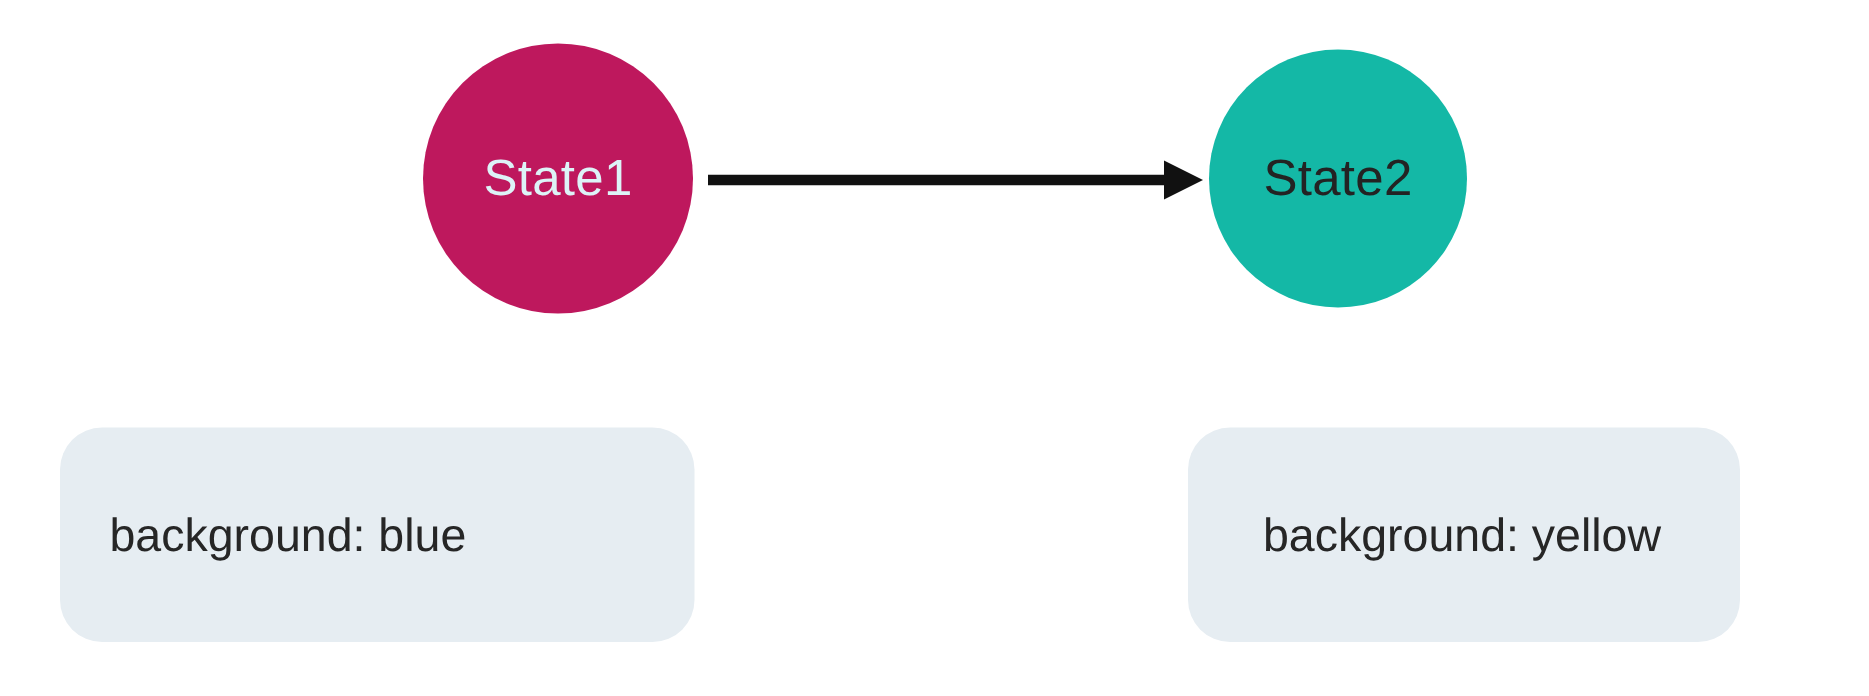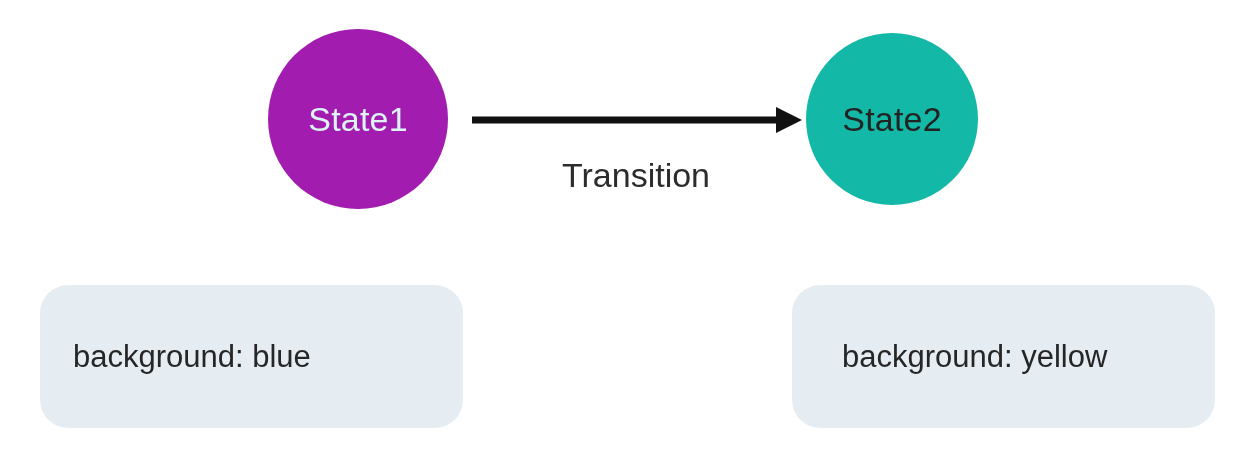--- a/index.html
+++ b/index.html
@@ -31,25 +31,25 @@
     box-sizing: border-box;
   }
   .state-node .state-label {
     font-size: 34px;
     letter-spacing: 0.2px;
     line-height: 1;
     white-space: nowrap;
   }
 
   #state1-node {
-    left: 268px;
+    left: 282px;
     top: 29px;
     width: 180px;
     height: 180px;
-    background: #a21caf;
+    background: #be185d;
     text-align: center;
   }
   #state1-node .state-label {
     color: #DDF3F7;
   }
 
   #state2-node {
     left: 806px;
     top: 33px;
     width: 172px;
@@ -99,21 +99,21 @@
   }
 
   #annotation-left {
     left: 40px;
     width: 423px;
     justify-content: flex-start;
     padding-left: 33px;
   }
   #annotation-right {
     left: 792px;
-    width: 423px;
+    width: 368px;
     justify-content: flex-start;
     padding-left: 50px;
   }
 </style>
 </head>
 <body>
 
 <div class="canvas">
 
   <div class="state-node" id="state1-node">
@@ -122,21 +122,20 @@
 
   <div class="state-node" id="state2-node">
     <span class="state-label">State2</span>
   </div>
 
   <svg class="transition-arrow" viewBox="0 0 340 40">
     <line x1="6" y1="20" x2="316" y2="20" stroke="#111111" stroke-width="7" stroke-linecap="butt"></line>
     <polygon points="310,7 336,20 310,33" fill="#111111"></polygon>
   </svg>
 
-  <div class="transition-label">Transition</div>
 
   <div class="annotation-box" id="annotation-left">
     <span class="annotation-text">background: blue</span>
   </div>
 
   <div class="annotation-box" id="annotation-right">
     <span class="annotation-text">background: yellow</span>
   </div>
 
 </div>

